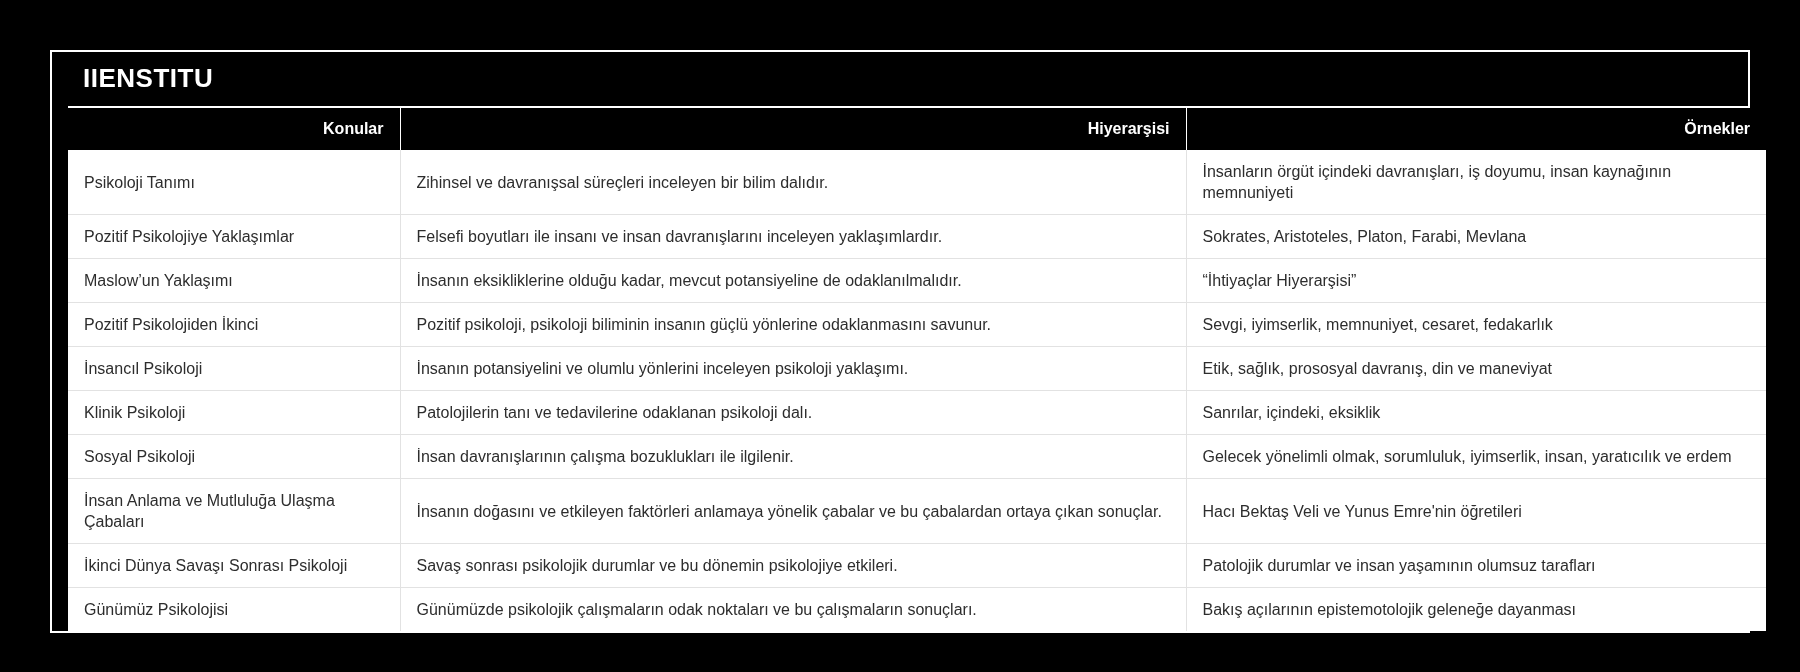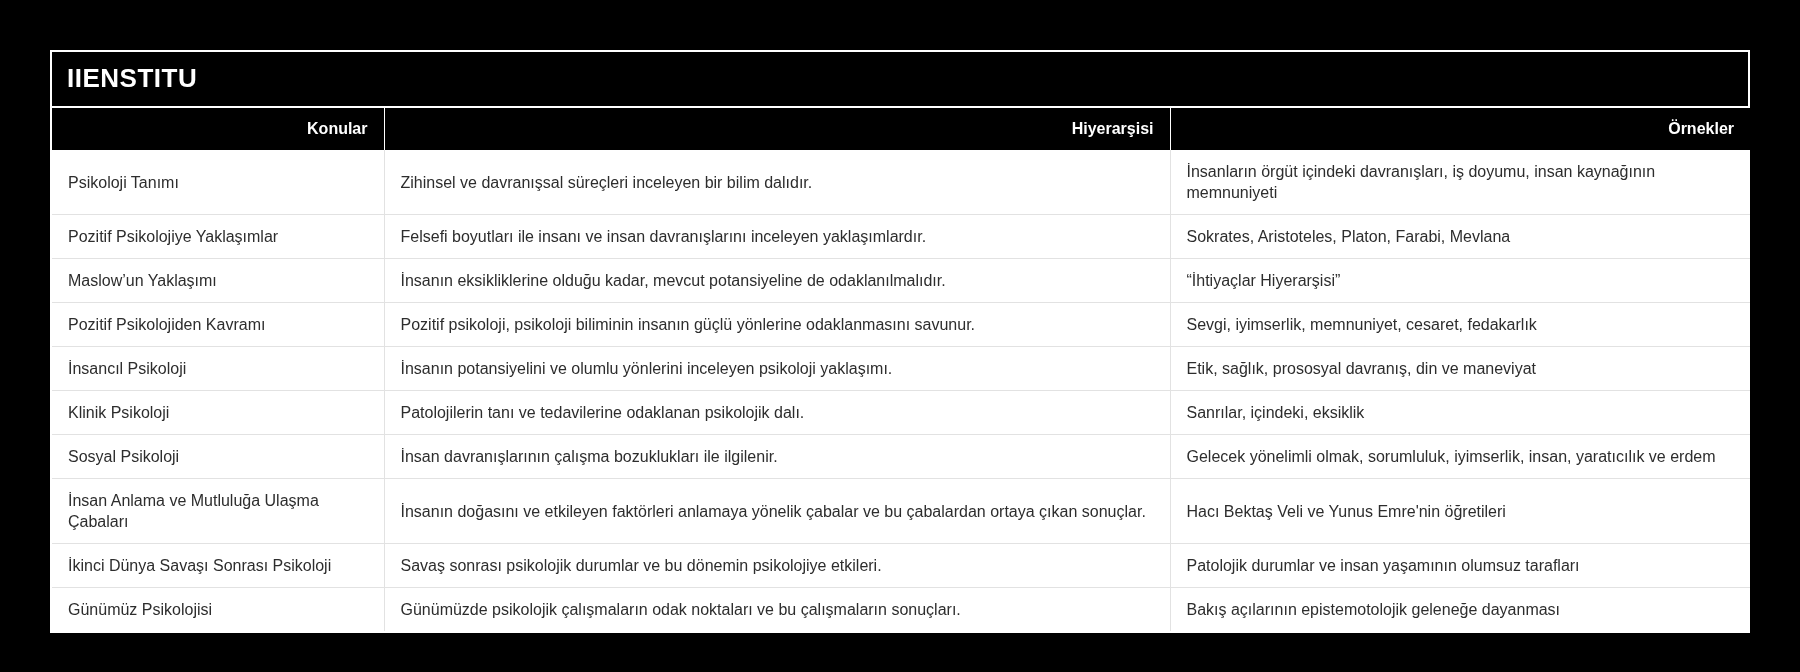--- a/index.html
+++ b/index.html
@@ -10,20 +10,21 @@
       overflow: hidden;
       font-family: "Liberation Sans", "DejaVu Sans", sans-serif;
     }
     .card {
       position: absolute;
       left: 50px;
       top: 50px;
       width: 1700px;
       border: 2px solid #ffffff;
       background: #000000;
+      padding-left: 16px;
     }
     .card-title {
       color: #ffffff;
       font-size: 26px;
       font-weight: 700;
       padding: 11px 15px 12px 15px;
       border-bottom: 2px solid #ffffff;
       letter-spacing: 0.5px;
     }
     table.data-table {
@@ -88,34 +89,34 @@
     <td>Sokrates, Aristoteles, Platon, Farabi, Mevlana</td>
   </tr>
 
   <tr>
     <td>Maslow’un Yaklaşımı</td>
     <td>İnsanın eksikliklerine olduğu kadar, mevcut potansiyeline de odaklanılmalıdır.</td>
     <td>“İhtiyaçlar Hiyerarşisi”</td>
   </tr>
 
   <tr>
-    <td>Pozitif Psikolojiden Kavramı</td>
+    <td>Pozitif Psikolojiden İkinci</td>
     <td>Pozitif psikoloji, psikoloji biliminin insanın güçlü yönlerine odaklanmasını savunur.</td>
     <td>Sevgi, iyimserlik, memnuniyet, cesaret, fedakarlık</td>
   </tr>
 
   <tr>
     <td>İnsancıl Psikoloji</td>
     <td>İnsanın potansiyelini ve olumlu yönlerini inceleyen psikoloji yaklaşımı.</td>
     <td>Etik, sağlık, prososyal davranış, din ve maneviyat</td>
   </tr>
 
   <tr>
     <td>Klinik Psikoloji</td>
-    <td>Patolojilerin tanı ve tedavilerine odaklanan psikolojik dalı.</td>
+    <td>Patolojilerin tanı ve tedavilerine odaklanan psikoloji dalı.</td>
     <td>Sanrılar, içindeki, eksiklik</td>
   </tr>
 
   <tr>
     <td>Sosyal Psikoloji</td>
     <td>İnsan davranışlarının çalışma bozuklukları ile ilgilenir.</td>
     <td>Gelecek yönelimli olmak, sorumluluk, iyimserlik, insan, yaratıcılık ve erdem</td>
   </tr>
 
   <tr>

